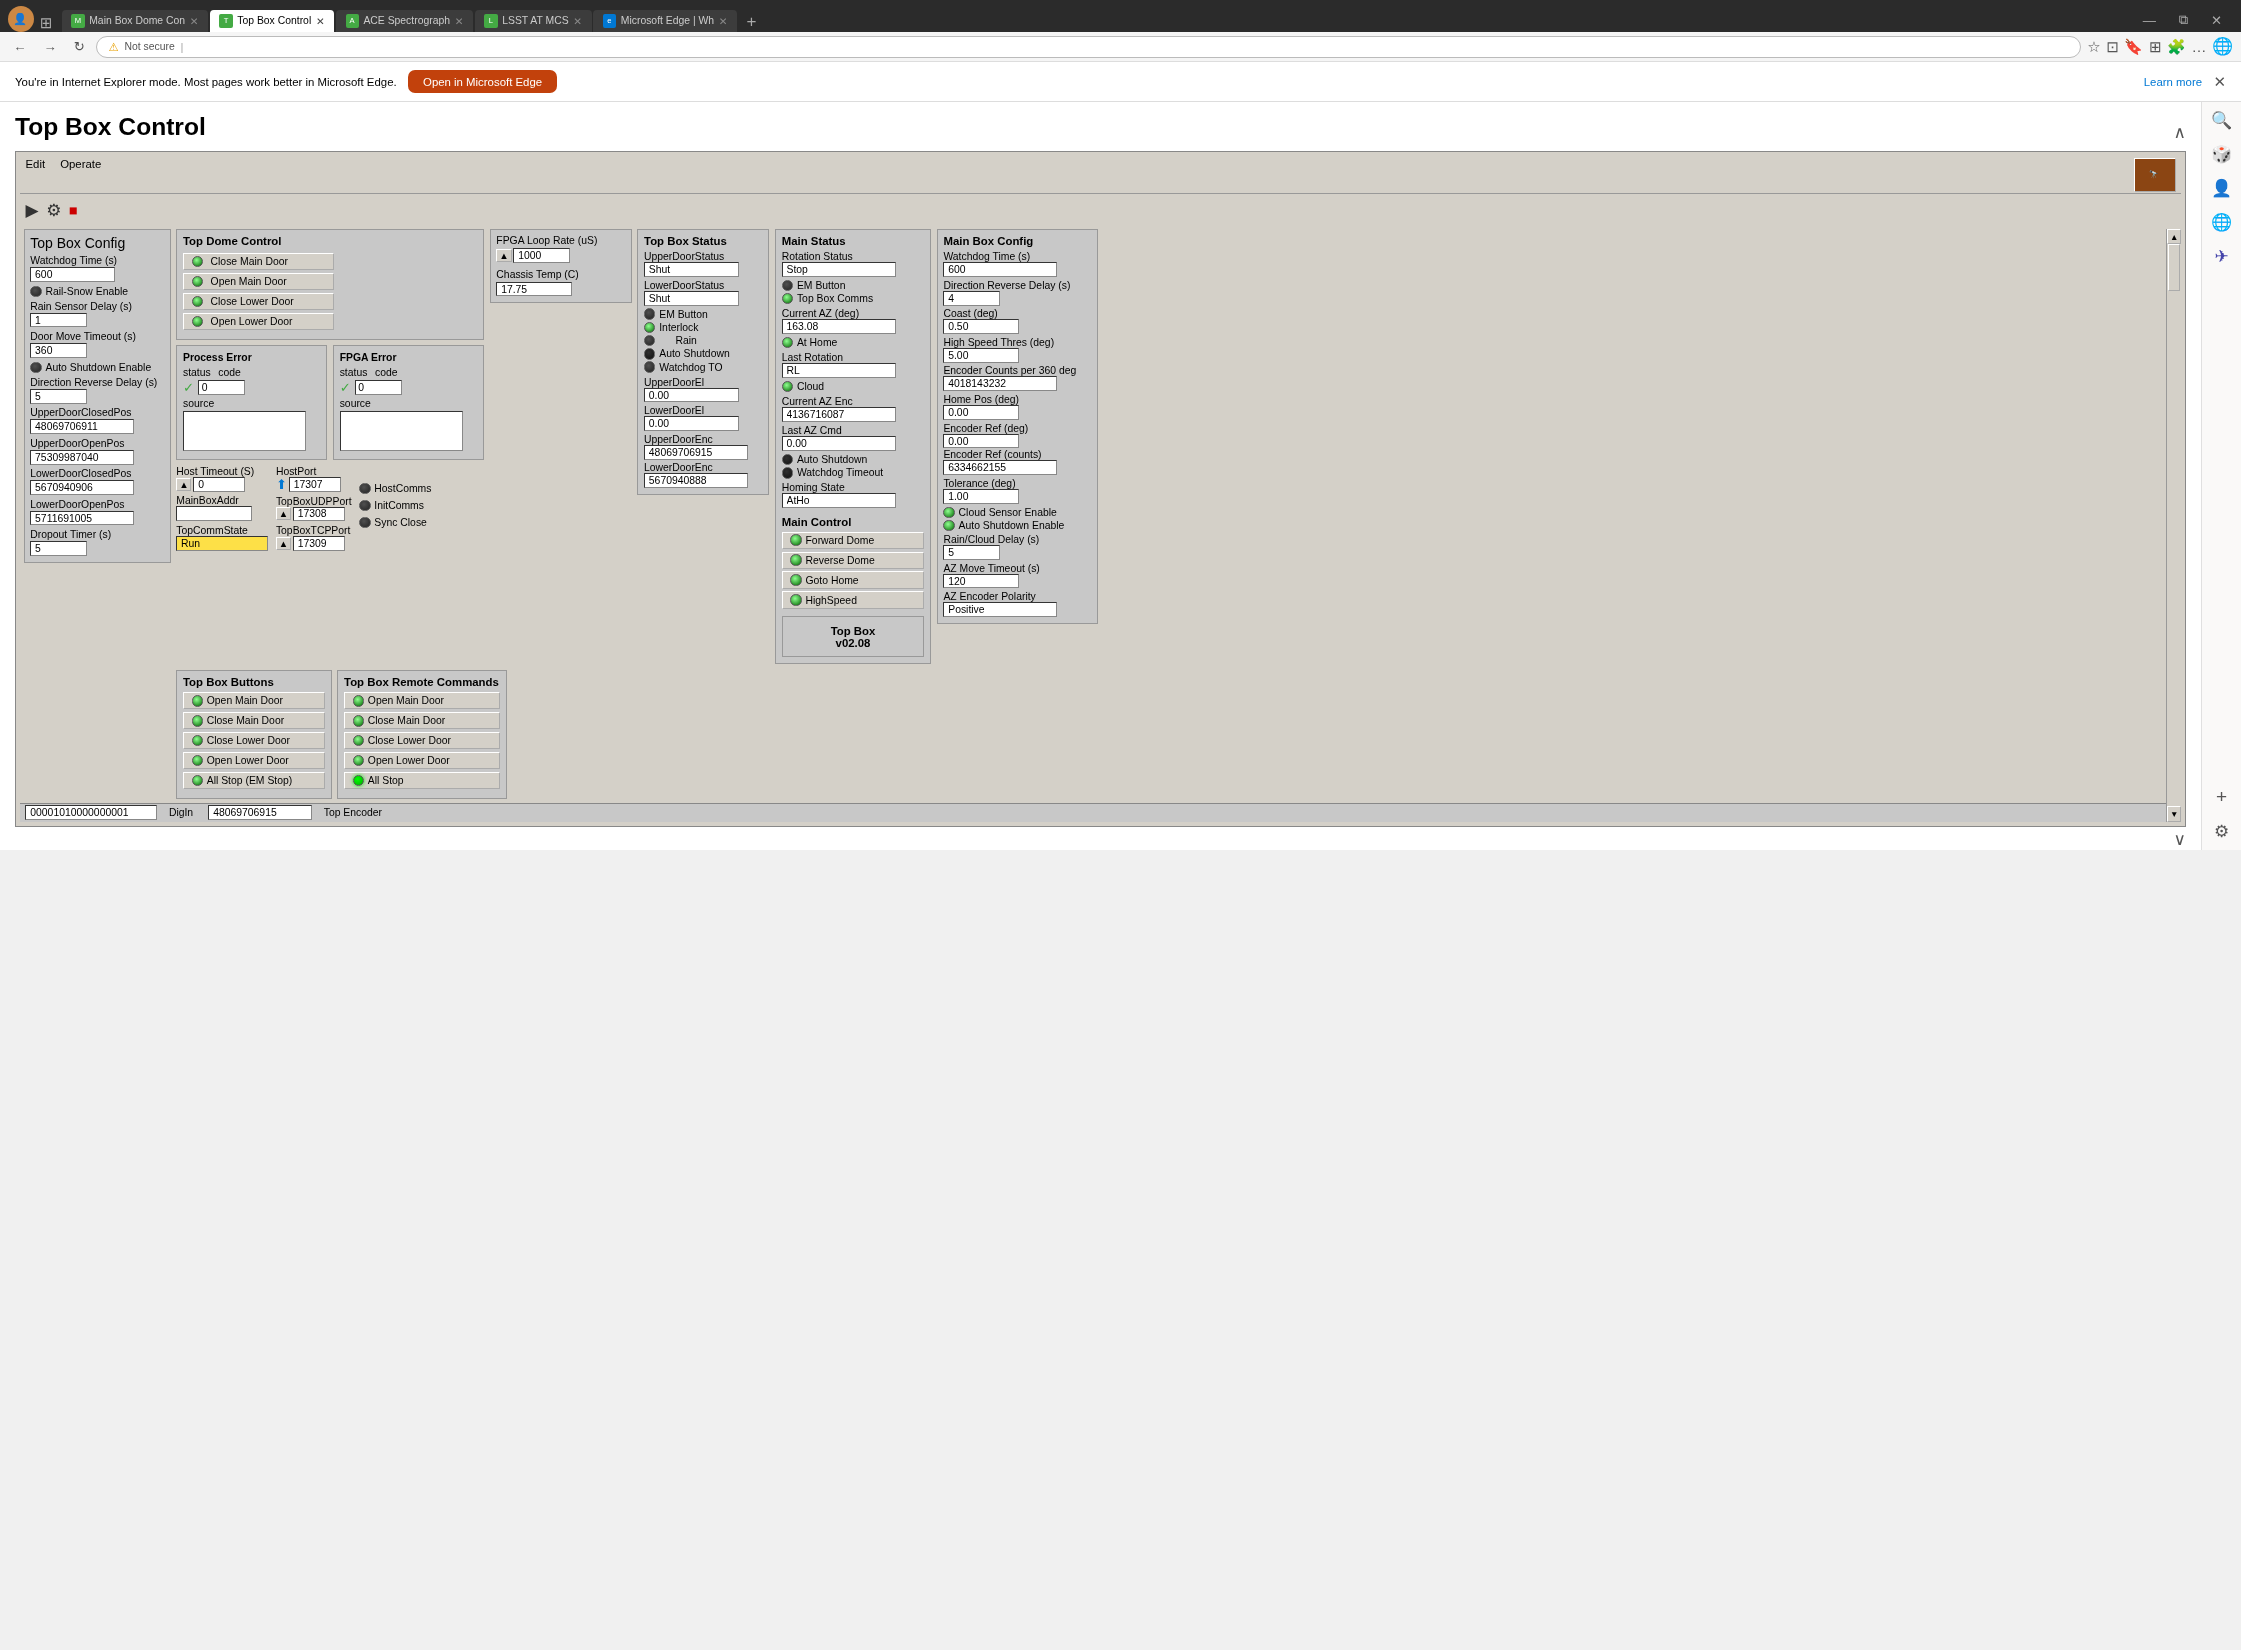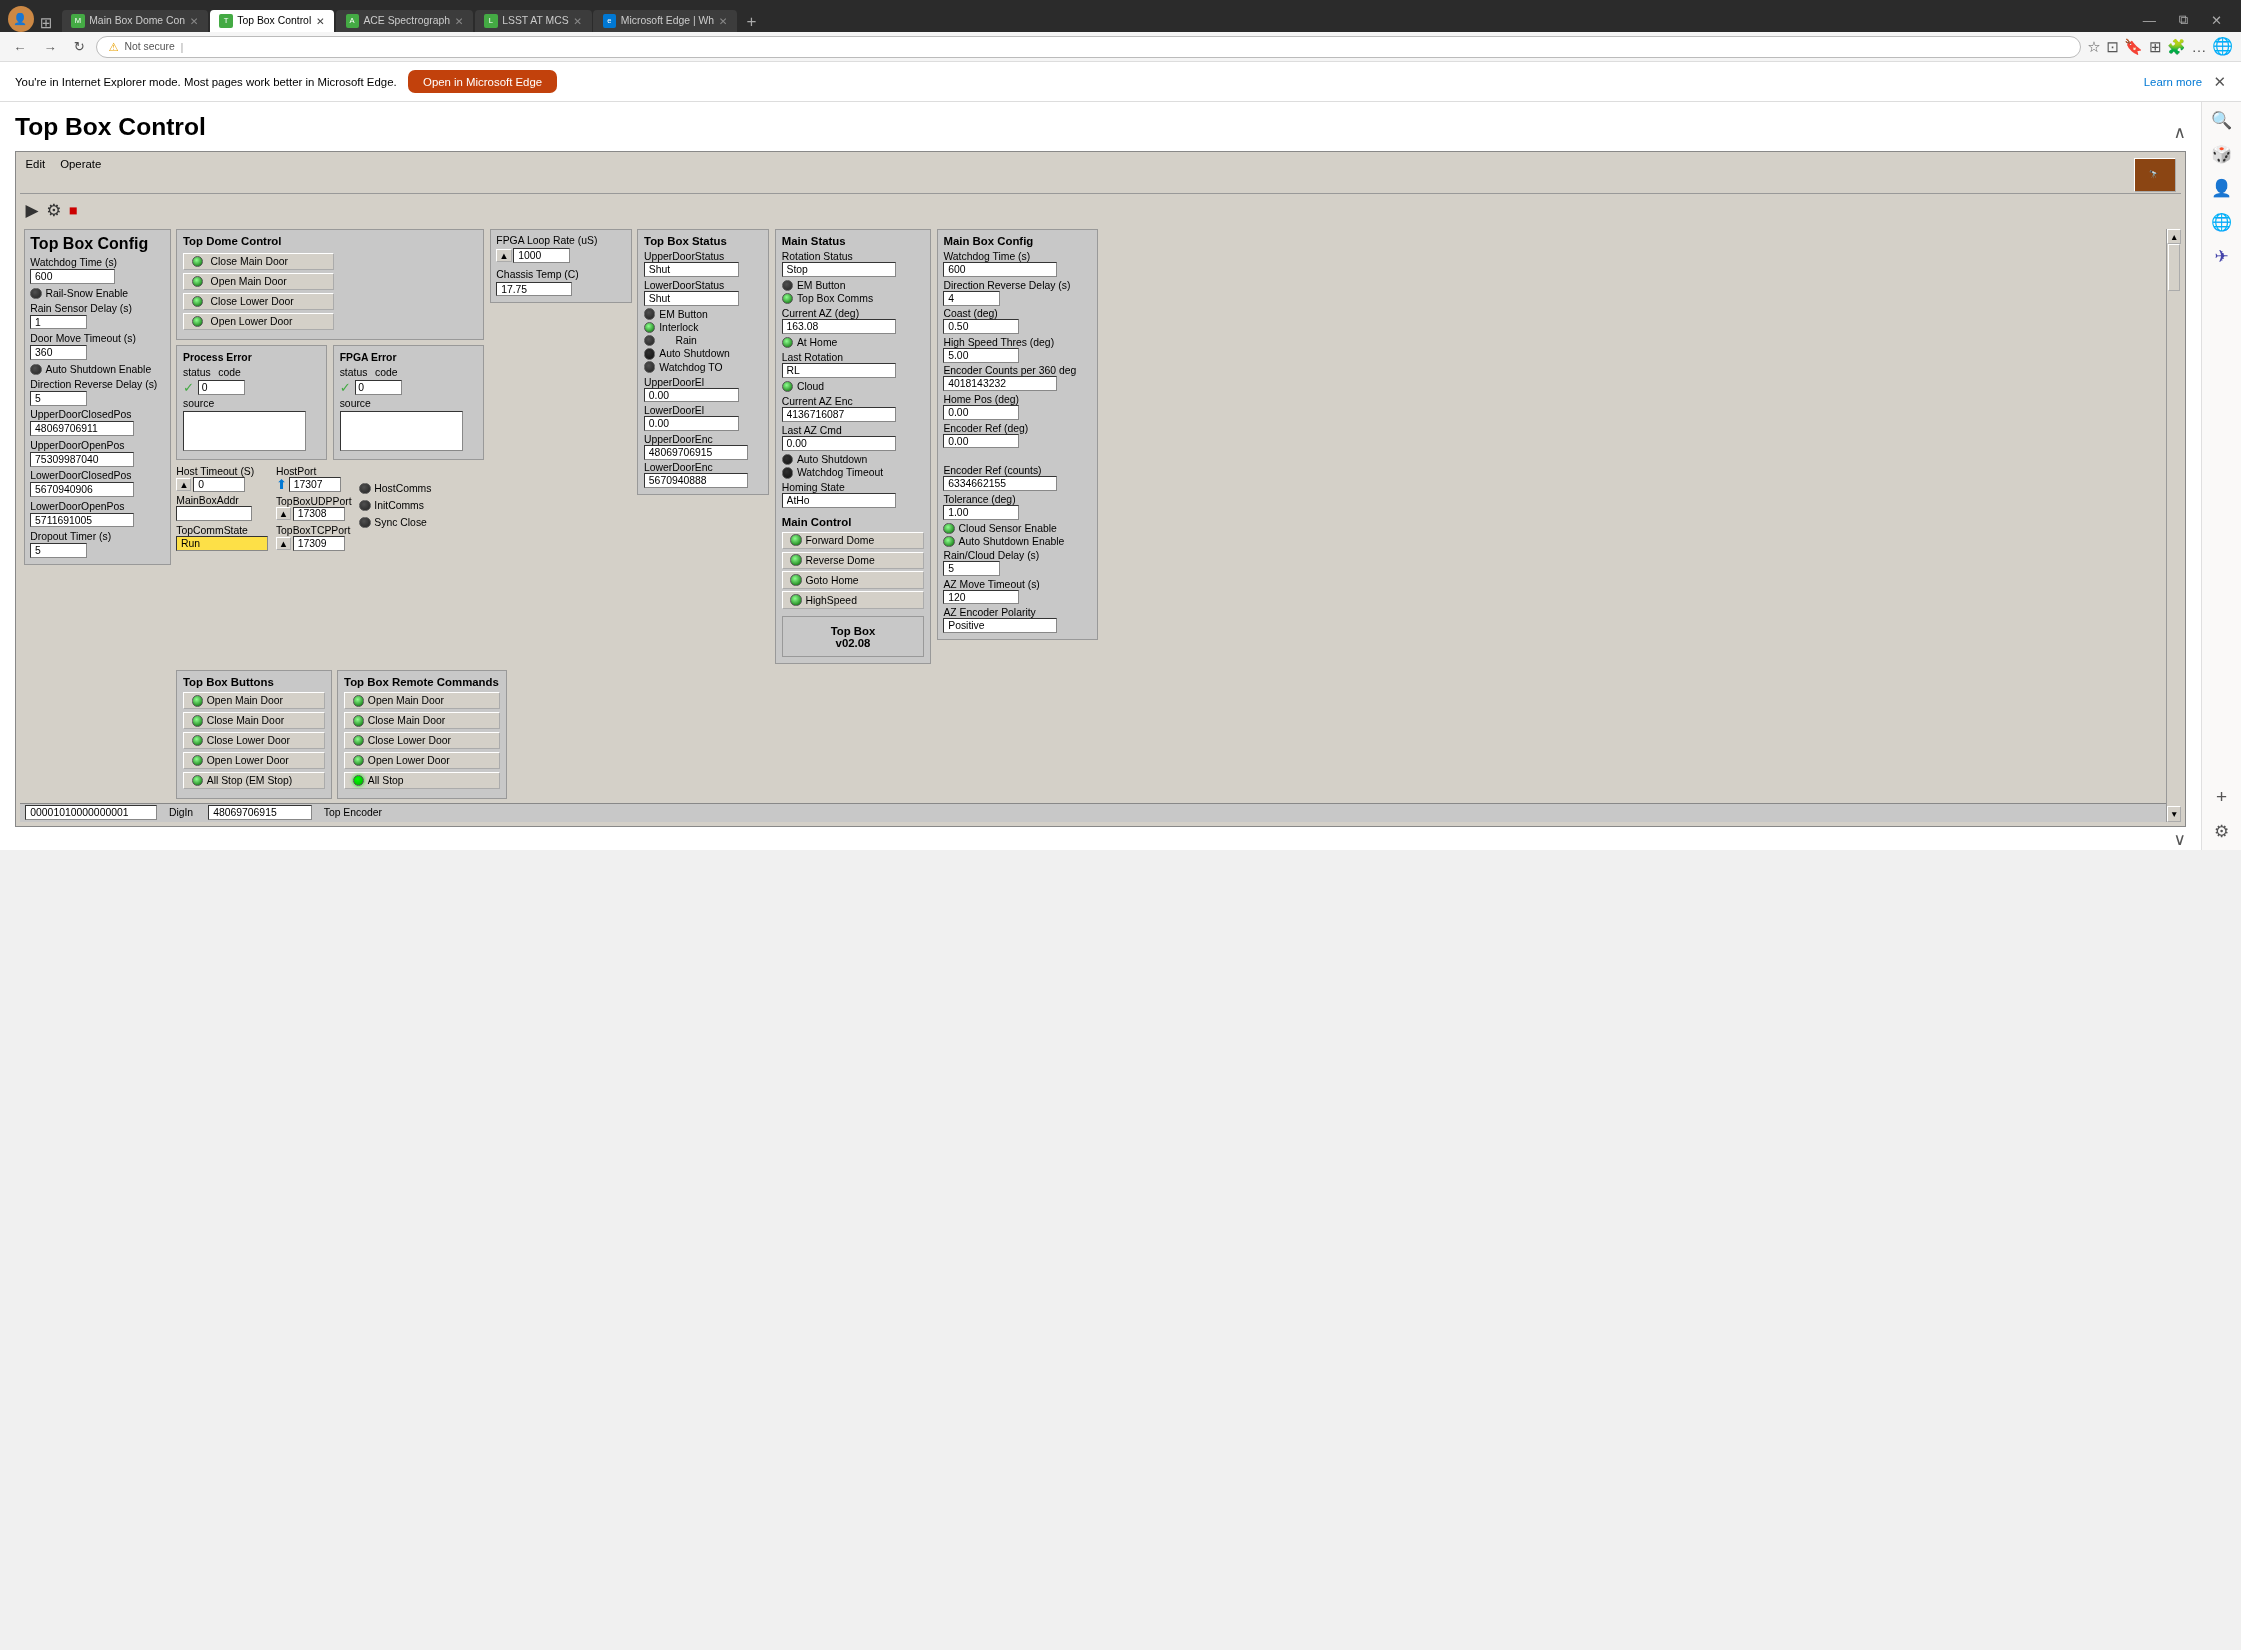--- a/index.html
+++ b/index.html
@@ -123,21 +123,21 @@
         <span style="font-size:17px;cursor:pointer;color:#333;">⚙</span>
         <span style="font-size:17px;cursor:pointer;color:#c00;">⏹</span>
       </div>
 
       <div style="display:flex;">
         <div style="flex:1;overflow:hidden;">
 
           <div style="display:flex;gap:5.7px;align-items:flex-start;padding:0 3.8px;">
 
             <div style="background:#c8c8c8;border:0.9px solid #999;padding:5.7px;min-width:147px;">
-              <div style="font-weight:bold;font-size:16px;margin-bottom:3.8px;">Top Box Config</div>
+              <div style="font-weight:normal;font-size:14px;margin-bottom:3.8px;">Top Box Config</div>
 
               <div class="field-label" style="font-size:10.4px;margin-top:1.9px;">Watchdog Time (s)</div>
               <input class="field-input" style="background: rgb(255, 255, 255); border: 0.9px inset rgb(136, 136, 136); padding: 0.9px 3.8px; font-size: 10.4px; width: 85px;" type="text" value="600">
 
               <div style="display:flex;align-items:center;margin-top:3.8px;font-size:10.4px;">
                 <span class="led led-gray" style="display:inline-block;width:11.4px;height:11.4px;border-radius:50%;background:radial-gradient(circle at 40% 35%,#505050,#222);border:0.9px solid #555;margin-right:3.8px;"></span>
                 <span>Rail-Snow Enable</span>
               </div>
 
               <div class="field-label" style="font-size:10.4px;margin-top:3.8px;">Rain Sensor Delay (s)</div>
@@ -461,21 +461,21 @@
                 <input style="background: rgb(255, 255, 255); border: 0.9px inset rgb(136, 136, 136); padding: 0.9px 3.8px; font-size: 10.4px; width: 114px;" type="text" value="4018143232">
               </div>
               <div style="font-size:10.4px;margin-top:2.8px;">
                 <div>Home Pos (deg)</div>
                 <input style="background: rgb(255, 255, 255); border: 0.9px inset rgb(136, 136, 136); padding: 0.9px 3.8px; font-size: 10.4px; width: 76px;" type="text" value="0.00">
               </div>
               <div style="font-size:10.4px;margin-top:2.8px;">
                 <div>Encoder Ref (deg)</div>
                 <input style="background: rgb(255, 255, 255); border: 0.9px inset rgb(136, 136, 136); padding: 0.9px 3.8px; font-size: 10.4px; width: 76px;" type="text" value="0.00">
               </div>
-              <div style="font-size:10.4px;margin-top:17px;">
+              <div style="font-size:10.4px;margin-top:1px;">
                 <div>Encoder Ref (counts)</div>
                 <input style="background: rgb(255, 255, 255); border: 0.9px inset rgb(136, 136, 136); padding: 0.9px 3.8px; font-size: 10.4px; width: 114px;" type="text" value="6334662155">
               </div>
               <div style="font-size:10.4px;margin-top:2.8px;">
                 <div>Tolerance (deg)</div>
                 <input style="background: rgb(255, 255, 255); border: 0.9px inset rgb(136, 136, 136); padding: 0.9px 3.8px; font-size: 10.4px; width: 76px;" type="text" value="1.00">
               </div>
               <div style="display:flex;align-items:center;gap:3.8px;font-size:10.4px;margin-top:2.8px;">
                 <span style="display:inline-block;width:11.4px;height:11.4px;border-radius:50%;background:radial-gradient(circle at 40% 35%,#90ff90,#006600);border:0.9px solid #555;"></span>
                 <span>Cloud Sensor Enable</span>

